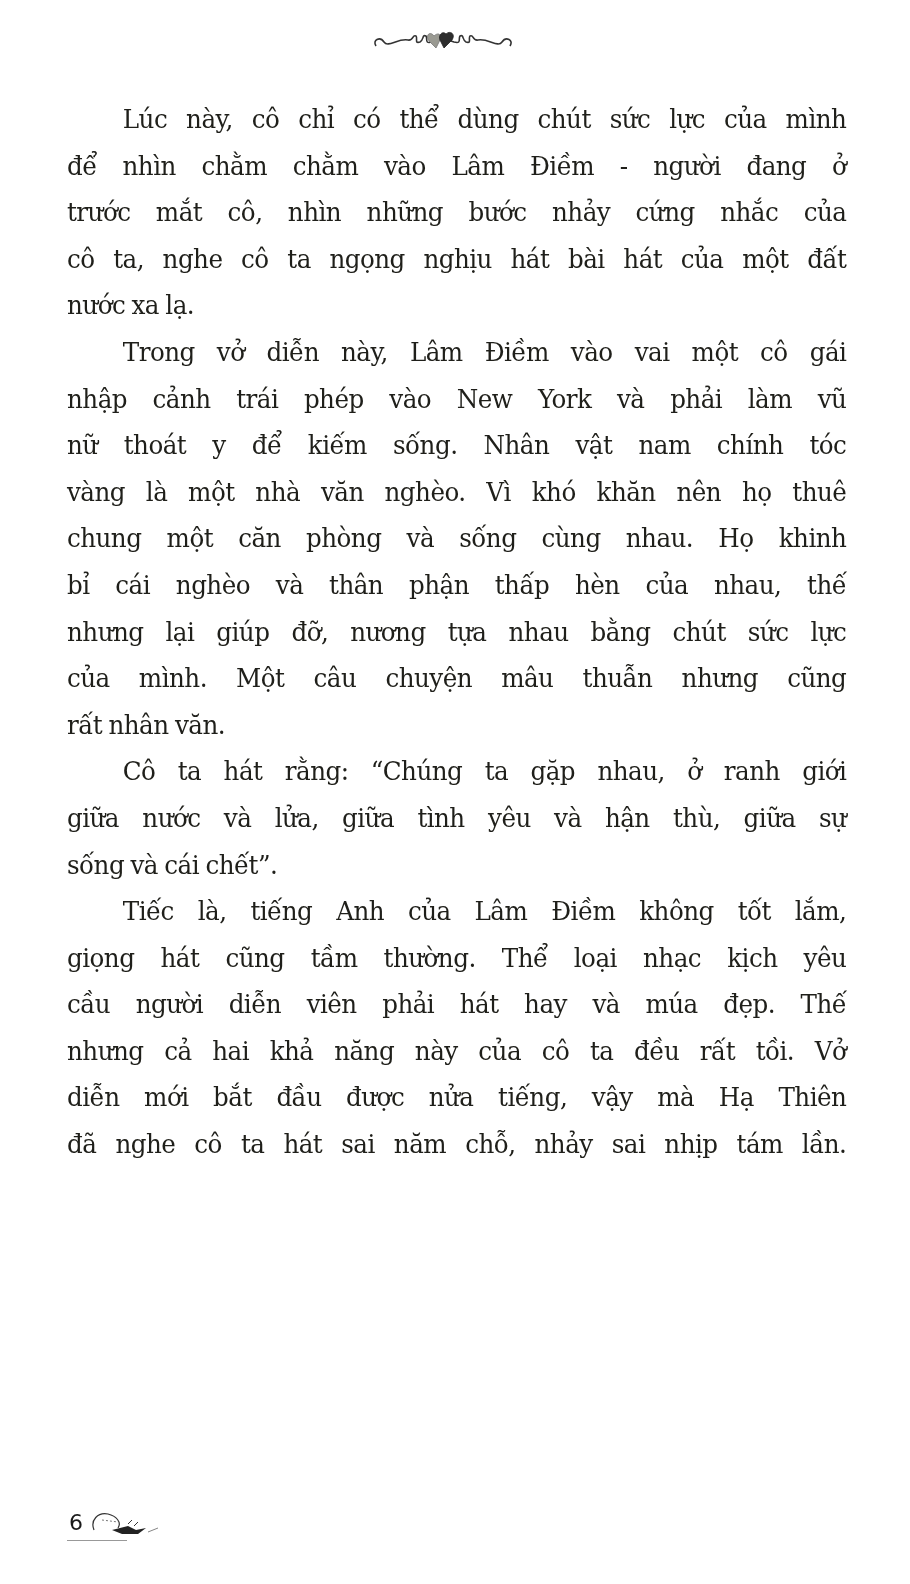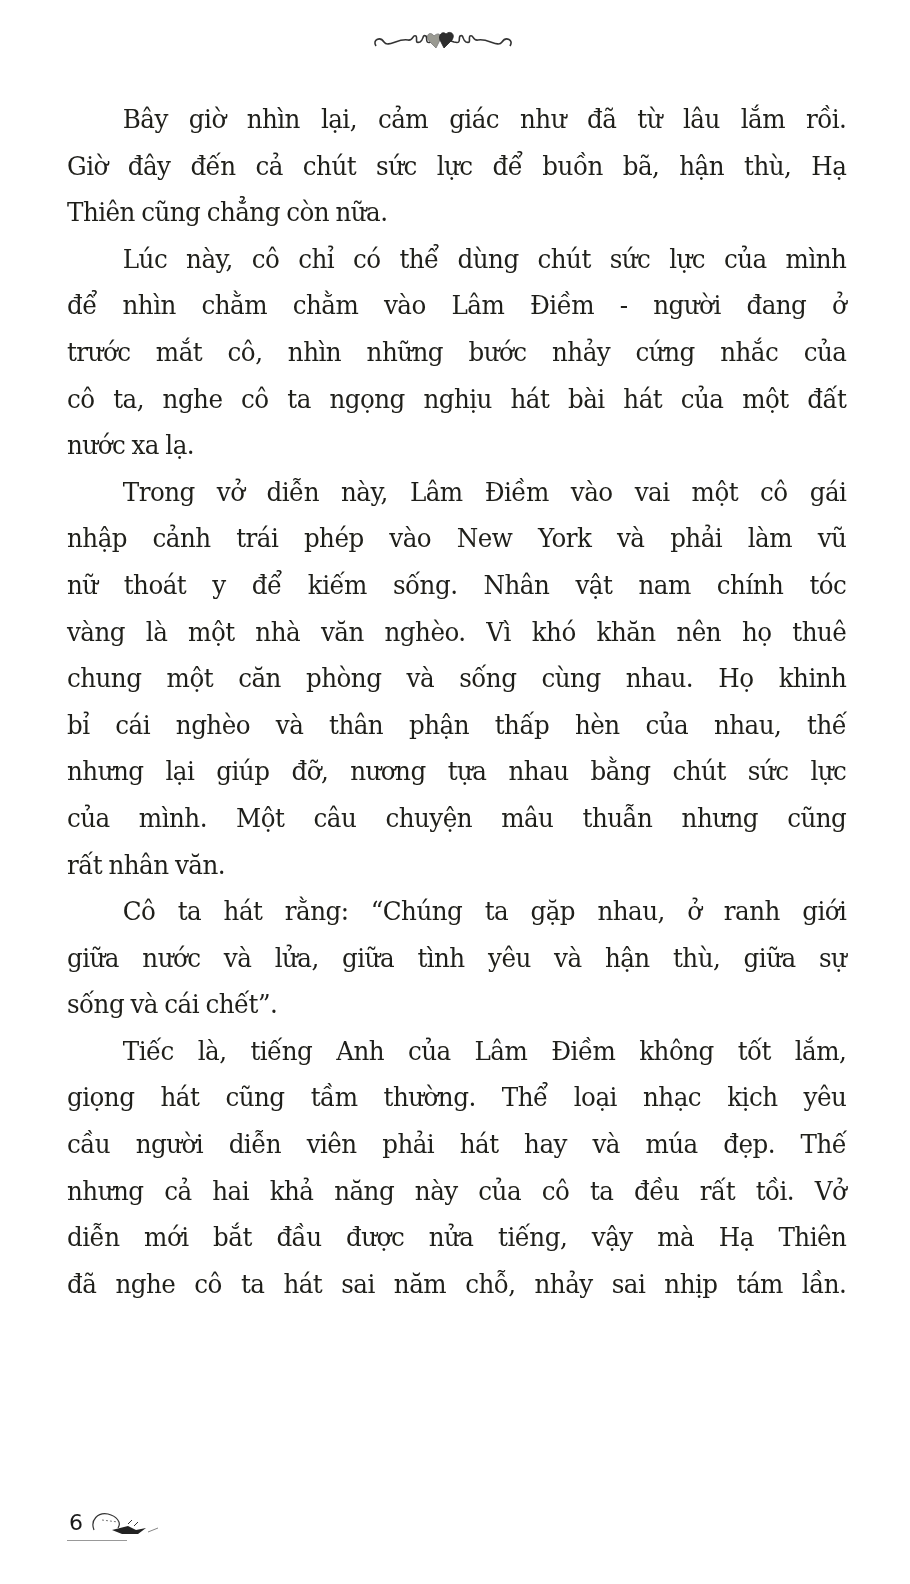--- a/index.html
+++ b/index.html
@@ -48,25 +48,20 @@
 
 <svg class="ornament-top" viewBox="0 0 150 30">
   <path d="M8,20 C4,14 12,10 16,16 C20,22 30,12 40,14 C46,15 44,8 48,10 C50,12 46,18 52,16 C56,14 54,8 58,10 C60,13 56,18 64,16 L72,14" fill="none" stroke="#333" stroke-width="1.6"></path>
   <path d="M142,20 C146,14 138,10 134,16 C130,22 120,12 110,14 C104,15 106,8 102,10 C100,12 104,18 98,16 C94,14 96,8 92,10 C90,13 94,18 86,16 L80,14" fill="none" stroke="#333" stroke-width="1.6"></path>
   <path d="M66,10 C62,4 56,10 62,16 L68,22 L72,14 C74,8 70,6 66,10 Z" fill="#9a9a92" stroke="#777" stroke-width="0.8"></path>
   <path d="M78,8 C74,4 70,10 72,14 L76,22 L84,14 C88,8 82,4 78,8 Z" fill="#2e2e2e" stroke="#222" stroke-width="0.8"></path>
 </svg>
 
 <div class="text-block">
   <div>
-    <div class="line indent">Bây giờ nhìn lại, cảm giác như đã từ lâu lắm rồi.</div>
-    <div class="line">Giờ đây đến cả chút sức lực để buồn bã, hận thù, Hạ</div>
-    <div class="line last">Thiên cũng chẳng còn nữa.</div>
-  </div>
-  <div>
     <div class="line indent">Lúc này, cô chỉ có thể dùng chút sức lực của mình</div>
     <div class="line">để nhìn chằm chằm vào Lâm Điềm - người đang ở</div>
     <div class="line">trước mắt cô, nhìn những bước nhảy cứng nhắc của</div>
     <div class="line">cô ta, nghe cô ta ngọng nghịu hát bài hát của một đất</div>
     <div class="line last">nước xa lạ.</div>
   </div>
   <div>
     <div class="line indent">Trong vở diễn này, Lâm Điềm vào vai một cô gái</div>
     <div class="line">nhập cảnh trái phép vào New York và phải làm vũ</div>
     <div class="line">nữ thoát y để kiếm sống. Nhân vật nam chính tóc</div>

